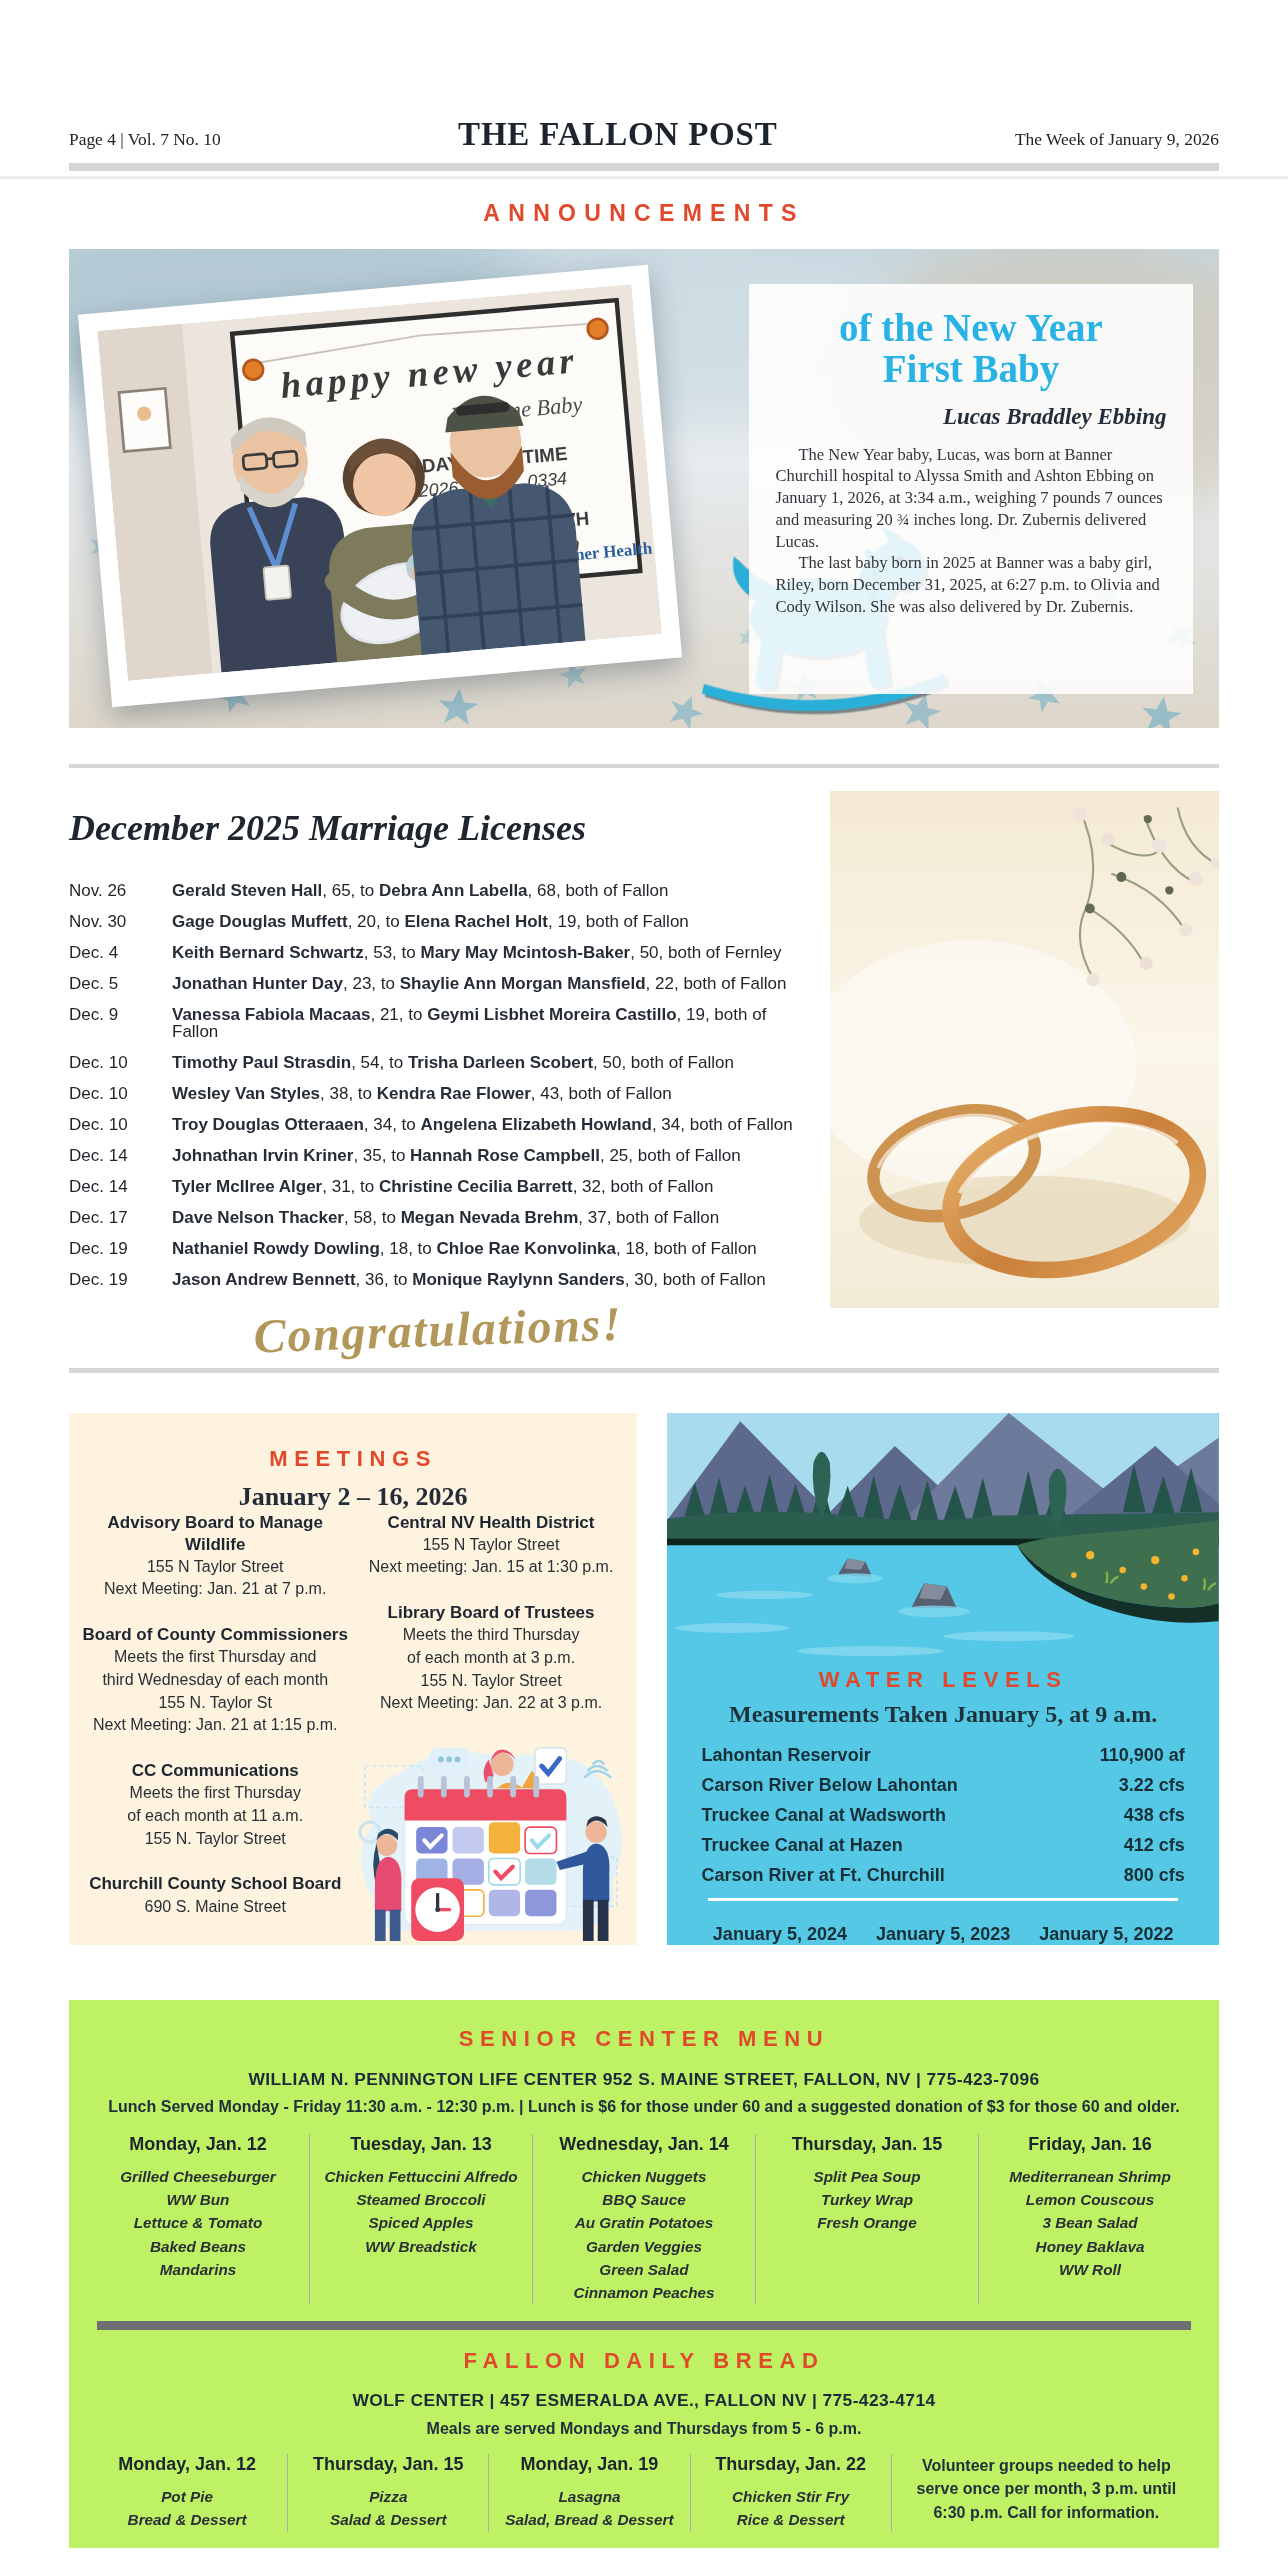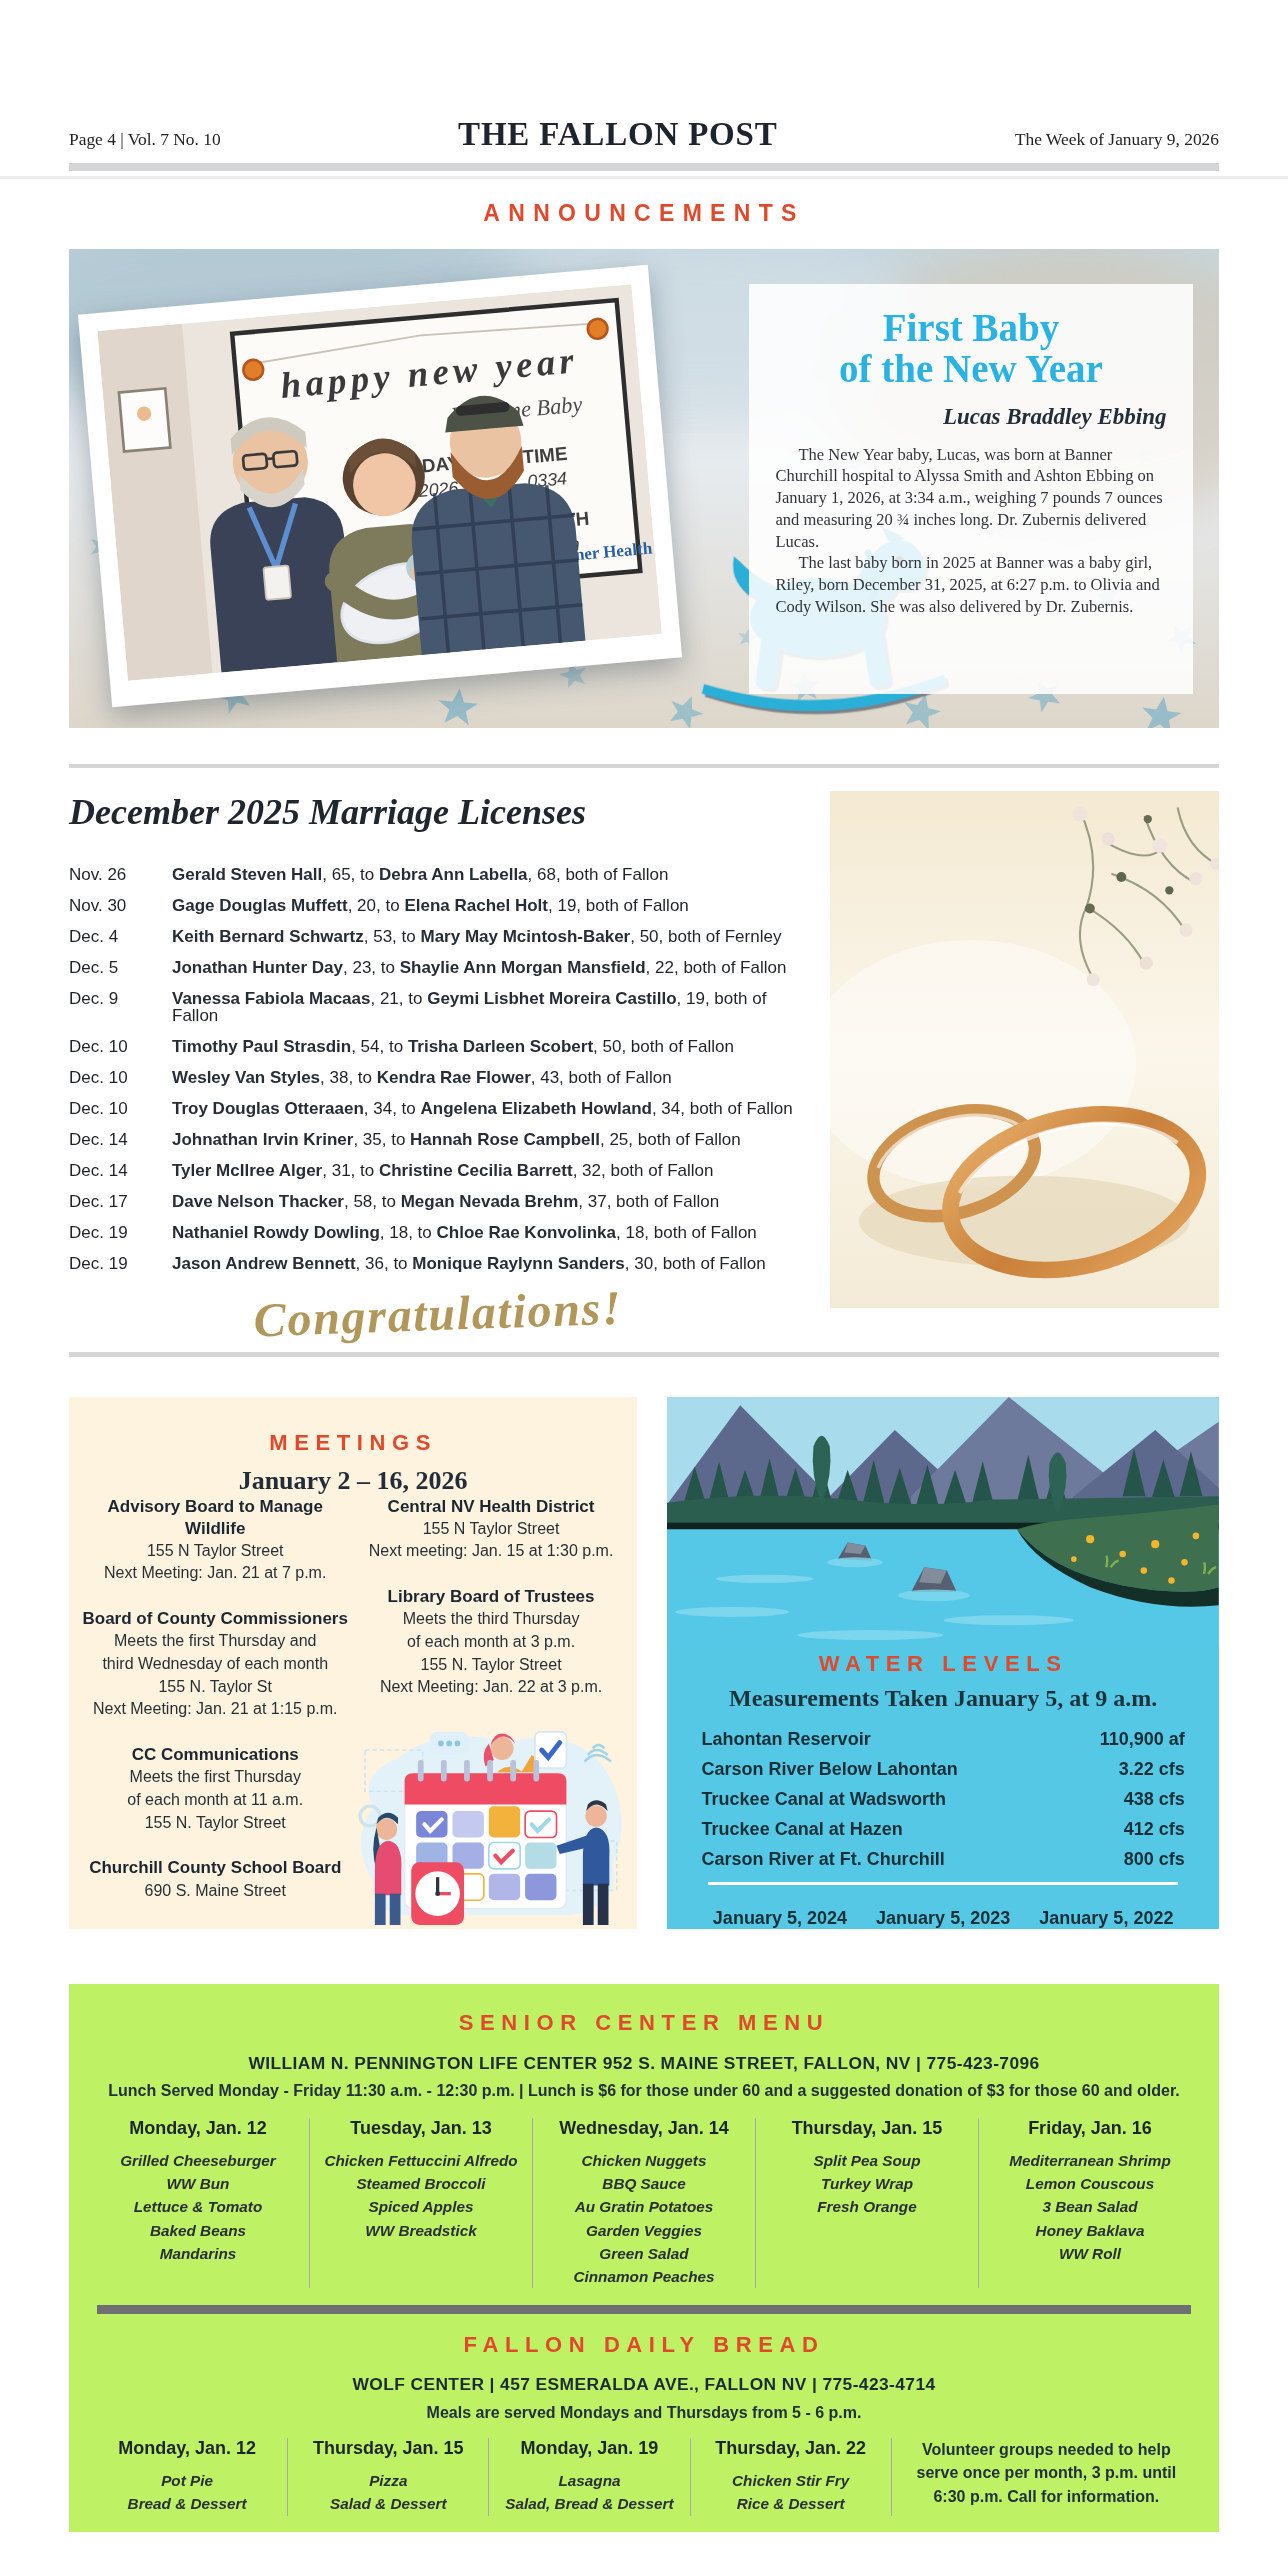--- a/index.html
+++ b/index.html
@@ -31,21 +31,21 @@
   .hp-body{margin-top:13.2px;text-align:left;}
   .hp-body p{margin:0;font-family:"Liberation Serif",serif;font-size:16.5px;line-height:1.32;
              color:#30343a;text-indent:23px;}
 
   .rule{margin:36px 69px 0;height:4.1px;background:#d6d6d6;}
 
   
   .marriage{margin:23px 69px 0;display:flex;gap:23px;}
   .mar-left{flex:1;min-width:0;}
   .mar-title{font-family:"Liberation Serif",serif;font-style:italic;font-weight:700;
-             font-size:36px;color:#20262e;}
+             font-size:36px;color:#20262e;margin-top:16px;}
   .mar-list{margin-top:33px;}
   .mrow{display:flex;font-size:17px;line-height:1;margin-bottom:14px;color:#1f2329;}
   .mdate{width:103px;flex:0 0 103px;}
   .mnames .bd{font-weight:700;color:#272d37;}
   .congrats{margin-top:13.2px;text-align:center;font-family:"Liberation Serif",serif;font-style:italic;
             font-weight:600;font-size:48px;letter-spacing:1.7px;color:#b2975a;transform:rotate(-2deg);}
   .rings{flex:0 0 389px;width:389px;height:517px;}
   .rings svg{display:block;width:100%;height:100%;}
 
   
@@ -225,22 +225,22 @@
         <path d="M100,92 Q58,72 66,34 Q92,62 118,72 Z"></path>
         <path d="M212,92 Q232,28 262,16 Q294,8 302,34 Q312,40 306,58 Q300,80 272,76 Q258,98 232,104 Z"></path>
         <polygon points="262,16 252,-4 278,8"></polygon>
       </g>
       <circle cx="276" cy="40" r="6" fill="#0e2933"></circle>
       <path d="M236,30 Q252,60 240,92" stroke="#1691bd" stroke-width="9" fill="none" stroke-linecap="round"></path>
     </svg>
 
     <div class="hero-panel">
       <div class="hp-title">
+        <div>of the New Year</div>
         <div>First Baby</div>
-        <div>of the New Year</div>
       </div>
       <div class="hp-byline">Lucas Braddley Ebbing</div>
       <div class="hp-body">
         <p>The New Year baby, Lucas, was born at Banner Churchill hospital to Alyssa Smith and Ashton Ebbing on January 1, 2026, at 3:34 a.m., weighing 7 pounds 7 ounces and measuring 20 ¾ inches long. Dr. Zubernis delivered Lucas.</p>
         <p>The last baby born in 2025 at Banner was a baby girl, Riley, born December 31, 2025, at 6:27 p.m. to Olivia and Cody Wilson. She was also delivered by Dr. Zubernis.</p>
       </div>
     </div>
   </div>
 
   <div class="rule"></div>

